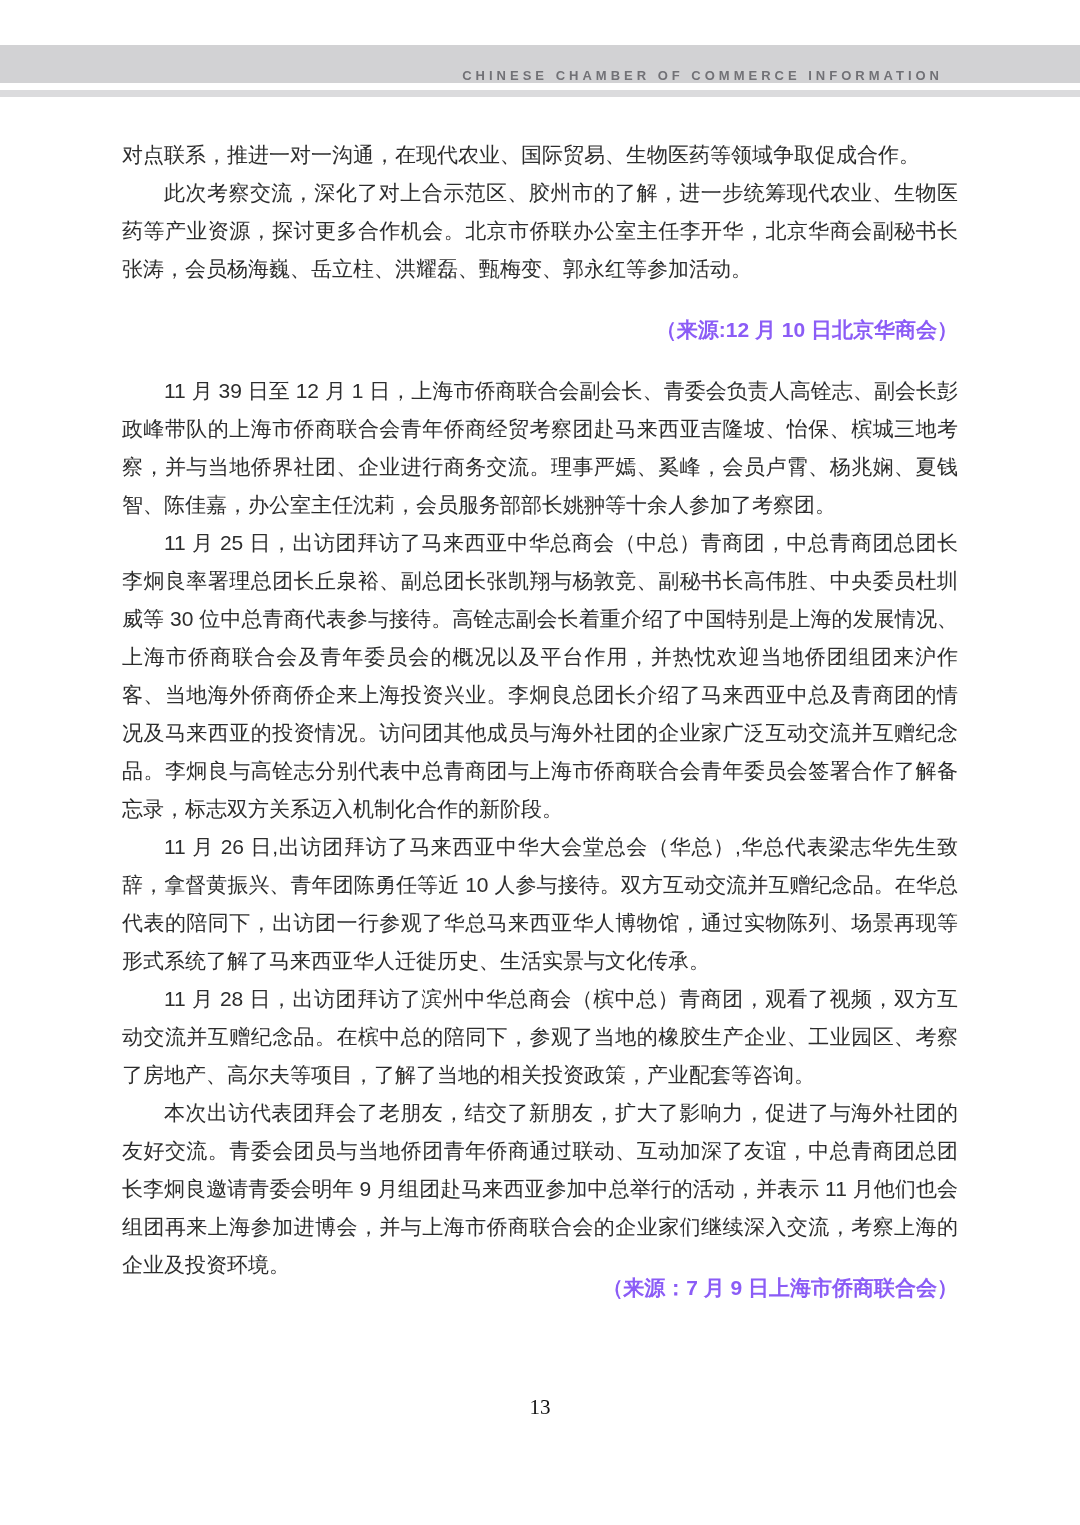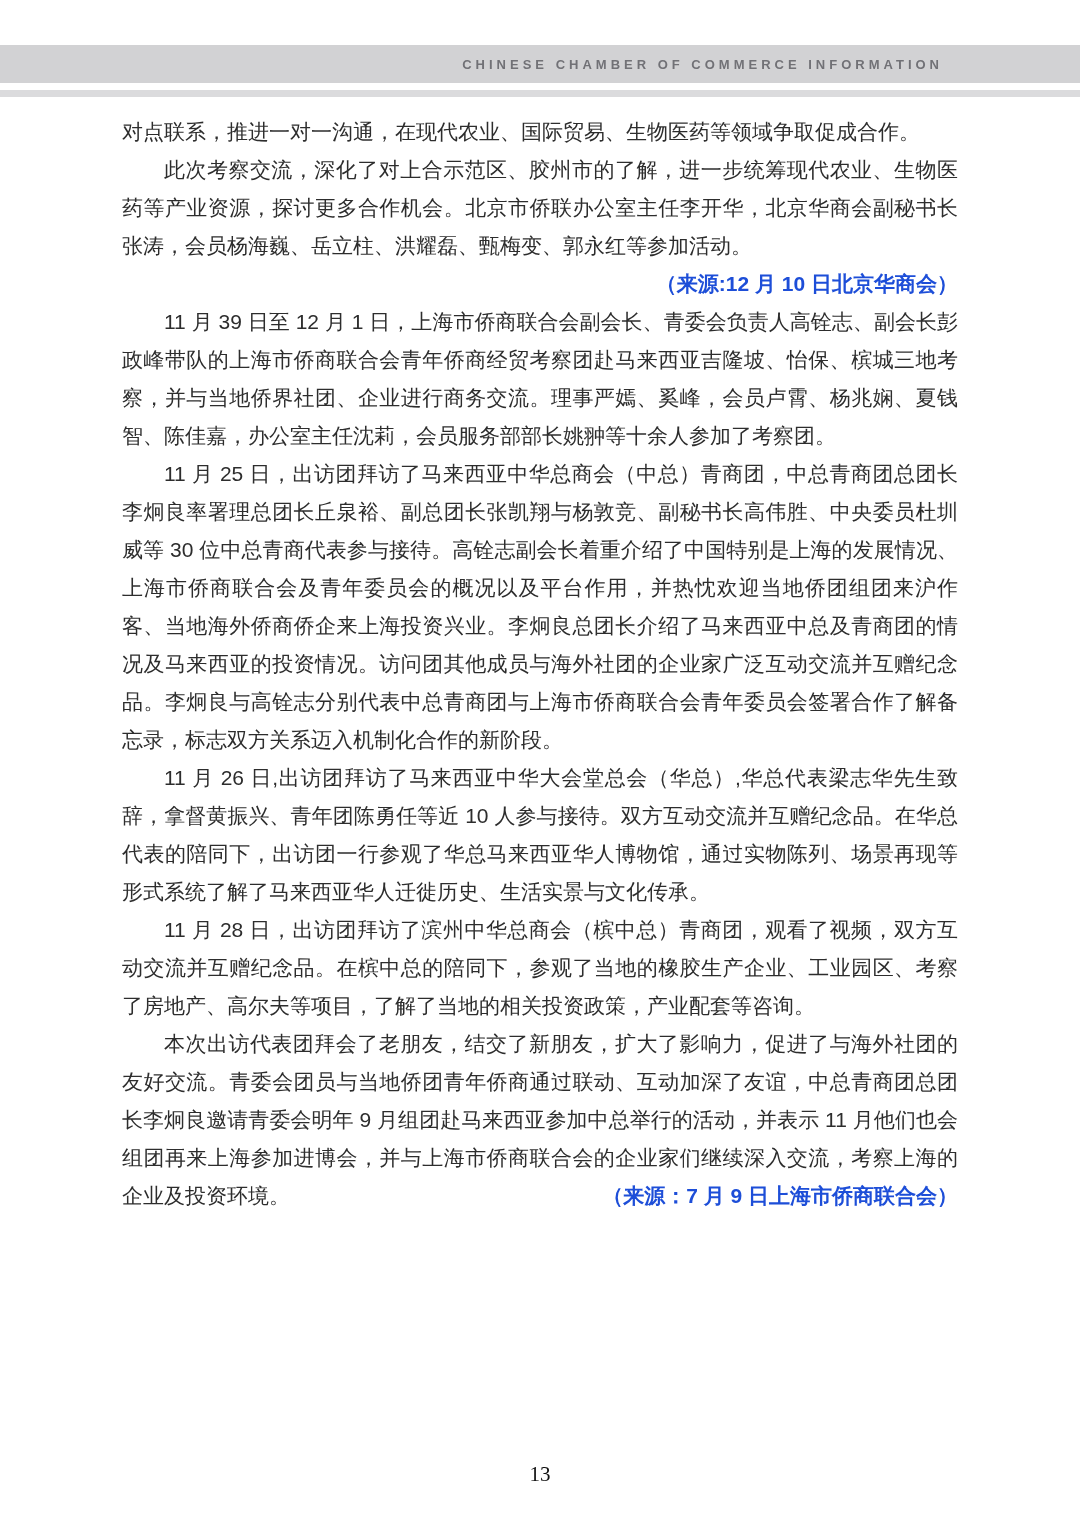--- a/index.html
+++ b/index.html
@@ -1,15 +1,15 @@
 <!DOCTYPE html>
 <html><head>
 <meta charset="utf-8">
 <style>
-  * { box-sizing: border-box; }
+  * { box-sizing: border-box; margin-top: 23px; }
   html, body { margin: 0; padding: 0; }
   body {
     width: 1080px;
     height: 1525px;
     background: #ffffff;
     font-family: "Liberation Sans", "DejaVu Sans", sans-serif;
     position: relative;
     overflow: hidden;
   }
   
@@ -46,37 +46,37 @@
   }
   p.par {
     margin: 0;
     text-indent: 2em;
   }
   p.par.no-indent { text-indent: 0; }
   p.par.clearfix::after { content: ""; display: block; clear: both; }
   .source {
     float: right;
     font-weight: bold;
-    color: #1d4ed8;
+    color: #8b5cf6;
   }
   .article-title {
     font-size: 30px;
     font-weight: bold;
     text-align: center;
     color: #262626;
     letter-spacing: 1px;
     margin: 44px 0 22px 0;
     line-height: 40px;
   }
   
   .page-number {
     position: absolute;
     left: 0;
     right: 0;
-    top: 1462px;
+    top: 1372px;
     text-align: center;
     font-family: "Liberation Serif", "DejaVu Serif", serif;
     font-size: 21px;
     color: #111111;
   }
 </style>
 </head>
 <body>
 
 <div class="header">

